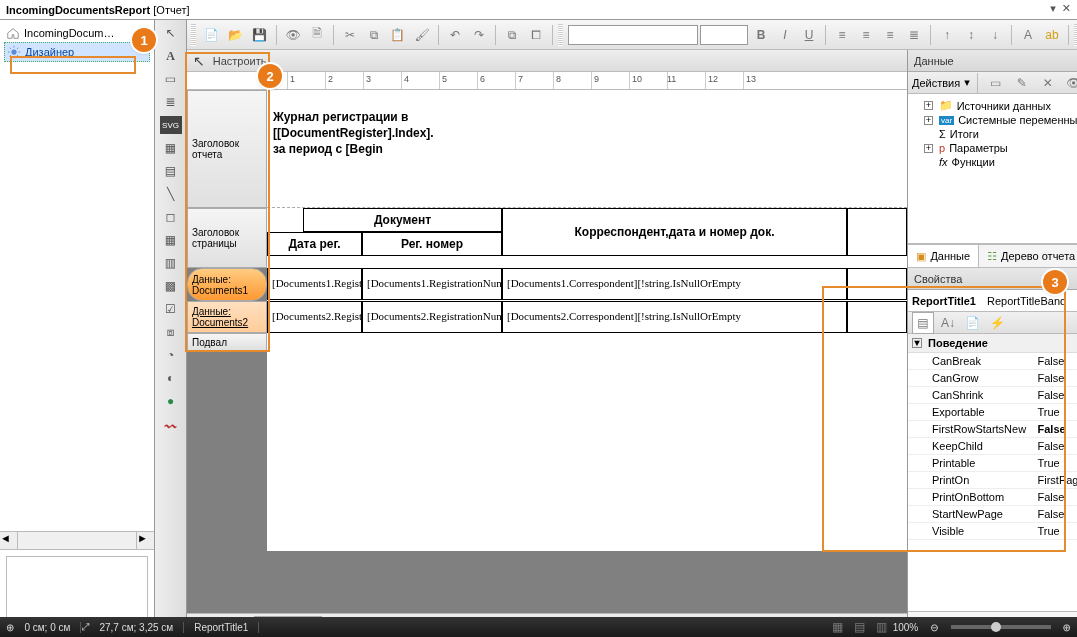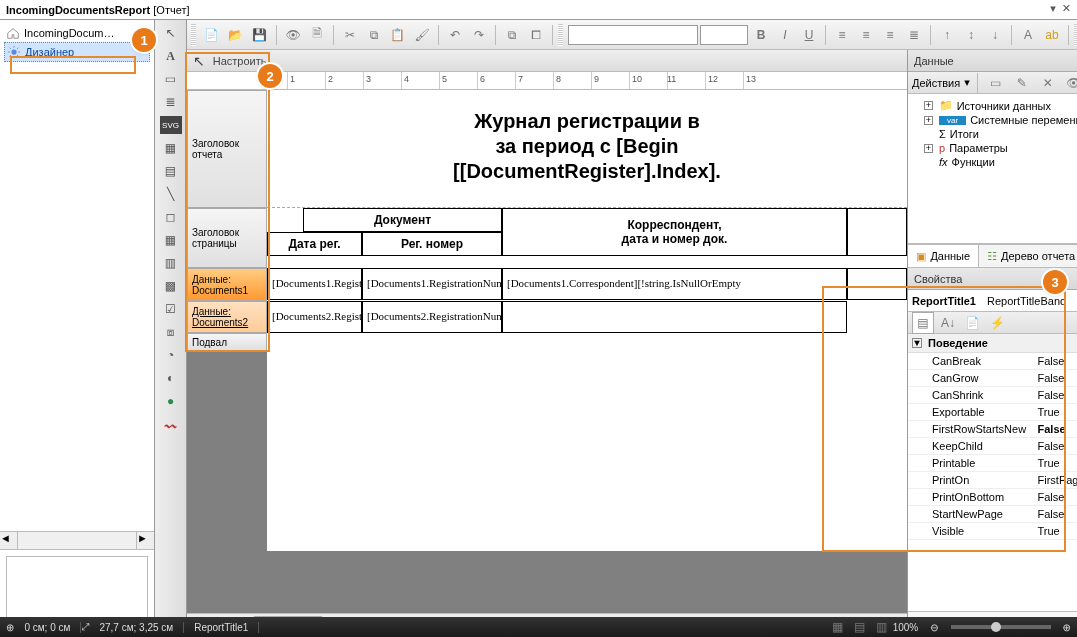--- a/index.html
+++ b/index.html
@@ -45,23 +45,23 @@
   .canvas-panel { flex:1; display:flex; flex-direction:column; min-width:0; }
   .canvas-header { height: 22px; background: linear-gradient(#eee,#ddd); border-bottom:1px solid #bbb; display:flex; align-items:center; padding:0 6px; gap:8px; color:#444; }
   .arrow-icn { font-size:14px; }
   .ruler { height: 18px; background:#fff; border-bottom:1px solid #bbb; position:relative; overflow:hidden; font-size:9px; color:#555; }
   .ruler .tick { position:absolute; top:0; width:1px; height:100%; background:#ccc; }
   .ruler .lbl { position:absolute; top:2px; }
 
   .canvas-scroll { flex:1; overflow:auto; background:#808080; position:relative; }
   .page { background:#fff; margin: 0 0 0 0; position: relative; width: 640px; }
   .band-lbl { width:80px; background: linear-gradient(#f5f5f5,#e0e0e0); border:1px solid #aaa; font-size:10px; padding:4px; display:flex; align-items:center; }
-  .band-lbl.data1 { background: linear-gradient(#ffcc80,#ff9933); }
+  .band-lbl.data1 { background: linear-gradient(#ffcc80,#ff9933); border-radius: 15px; }
   .band-lbl.data2 { background: linear-gradient(#ffe0c0,#ffcc99); text-decoration: underline; }
-  .rt-line { text-align:center; font-weight:bold; font-size:20px; font-family:Arial; margin:2px 0; }
+  .rt-line { font-weight:bold; font-size:12px; font-family:Arial; margin:2px 6px; }
 
   .tbl { display:grid; grid-template-columns: 95px 140px 1fr 60px; }
   .tbl .cell { border:1px solid #000; padding:4px; font-size:12px; font-family:Arial; text-align:center; font-weight:bold; background:#fff; display:flex; align-items:center; justify-content:center; }
   .tbl .hdr-span { grid-column: 1 / span 2; margin-left: 36px; }
   .data-row .cell { font-weight:normal; font-size:11px; text-align:left; justify-content:flex-start; font-family: Tahoma; overflow: hidden; line-height: 1.2; height: 32px;}
 
   .footer-band { height: 18px; }
 
   .canvas-footer { height: 24px; background: linear-gradient(#eee,#ddd); border-top:1px solid #bbb; display:flex; align-items:center; padding:0 6px; gap:6px; }
   .tab { padding:2px 10px; border:1px solid #aaa; background:#fff; display:flex; align-items:center; gap:4px; font-size:11px; }
@@ -282,28 +282,28 @@
                 </div>
               <div class="band-lbl" style="height:18px;">
                   <span>Подвал</span>
                 </div>
             </div>
 
             <div class="page">
 
               <div style="height:118px; border-bottom:1px dashed #aaa; padding-top:18px;">
                 <div class="rt-line">Журнал регистрации в</div>
+                <div class="rt-line">[[DocumentRegister].Index].</div>
                 <div class="rt-line">за период с [Begin</div>
-                <div class="rt-line">[[DocumentRegister].Index].</div>
               </div>
 
               <div style="height:60px;">
                 <div class="tbl">
                   <div class="cell hdr-span">Документ</div>
-                  <div class="cell" style="grid-row:span 2; flex-direction:column;">
+                  <div class="cell" style="grid-row:span 2; flex-direction:row;">
                     <span>Корреспондент,</span>
                       <span>дата и номер док.</span>
                   </div>
                   <div class="cell" style="grid-row:span 2;"></div>
                   <div class="cell">Дата рег.</div>
                   <div class="cell">Рег. номер</div>
                 </div>
               </div>
 
               <div class="data-row" style="height:33px;">
@@ -312,20 +312,21 @@
                   <div class="cell">[Documents1.RegistrationNumber]</div>
                   <div class="cell">[Documents1.Correspondent][!string.IsNullOrEmpty</div>
                   <div class="cell"></div>
                 </div>
               </div>
 
               <div class="data-row" style="height:32px;">
                 <div class="tbl" style="height:100%;">
                   <div class="cell">[Documents2.RegistrationD</div>
                   <div class="cell">[Documents2.RegistrationNumber]</div>
+                  <div class="cell">[Documents2.Correspondent][!string.IsNullOrEmpty</div>
                   <div class="cell"></div>
                 </div>
               </div>
               <div class="footer-band" style="background:#fff;"></div>
               <div style="height:200px;"></div>
             </div>
           </div>
         </div>
         <div class="canvas-footer">
           <div class="tab">
@@ -357,21 +358,21 @@
           <span class="tb-btn">👁</span>
         </div>
         <div class="dock-tree">
           <div class="node">
               <span class="exp">+</span>
               <span>📁</span>
               <span>Источники данных</span>
             </div>
           <div class="node">
               <span class="exp">+</span>
-              <span style="background:#1e88c7;color:#fff;padding:0 8px;font-size:8px;">var</span>
+              <span style="background:#1e88c7;color:#fff;padding:0 2px;font-size:8px;">var</span>
               <span>Системные переменные</span>
             </div>
           <div class="node">
               <span style="width:11px;"></span>
               <span>Σ</span>
               <span>Итоги</span>
             </div>
           <div class="node">
               <span class="exp">+</span>
               <span style="color:#c0392b;">p</span>

